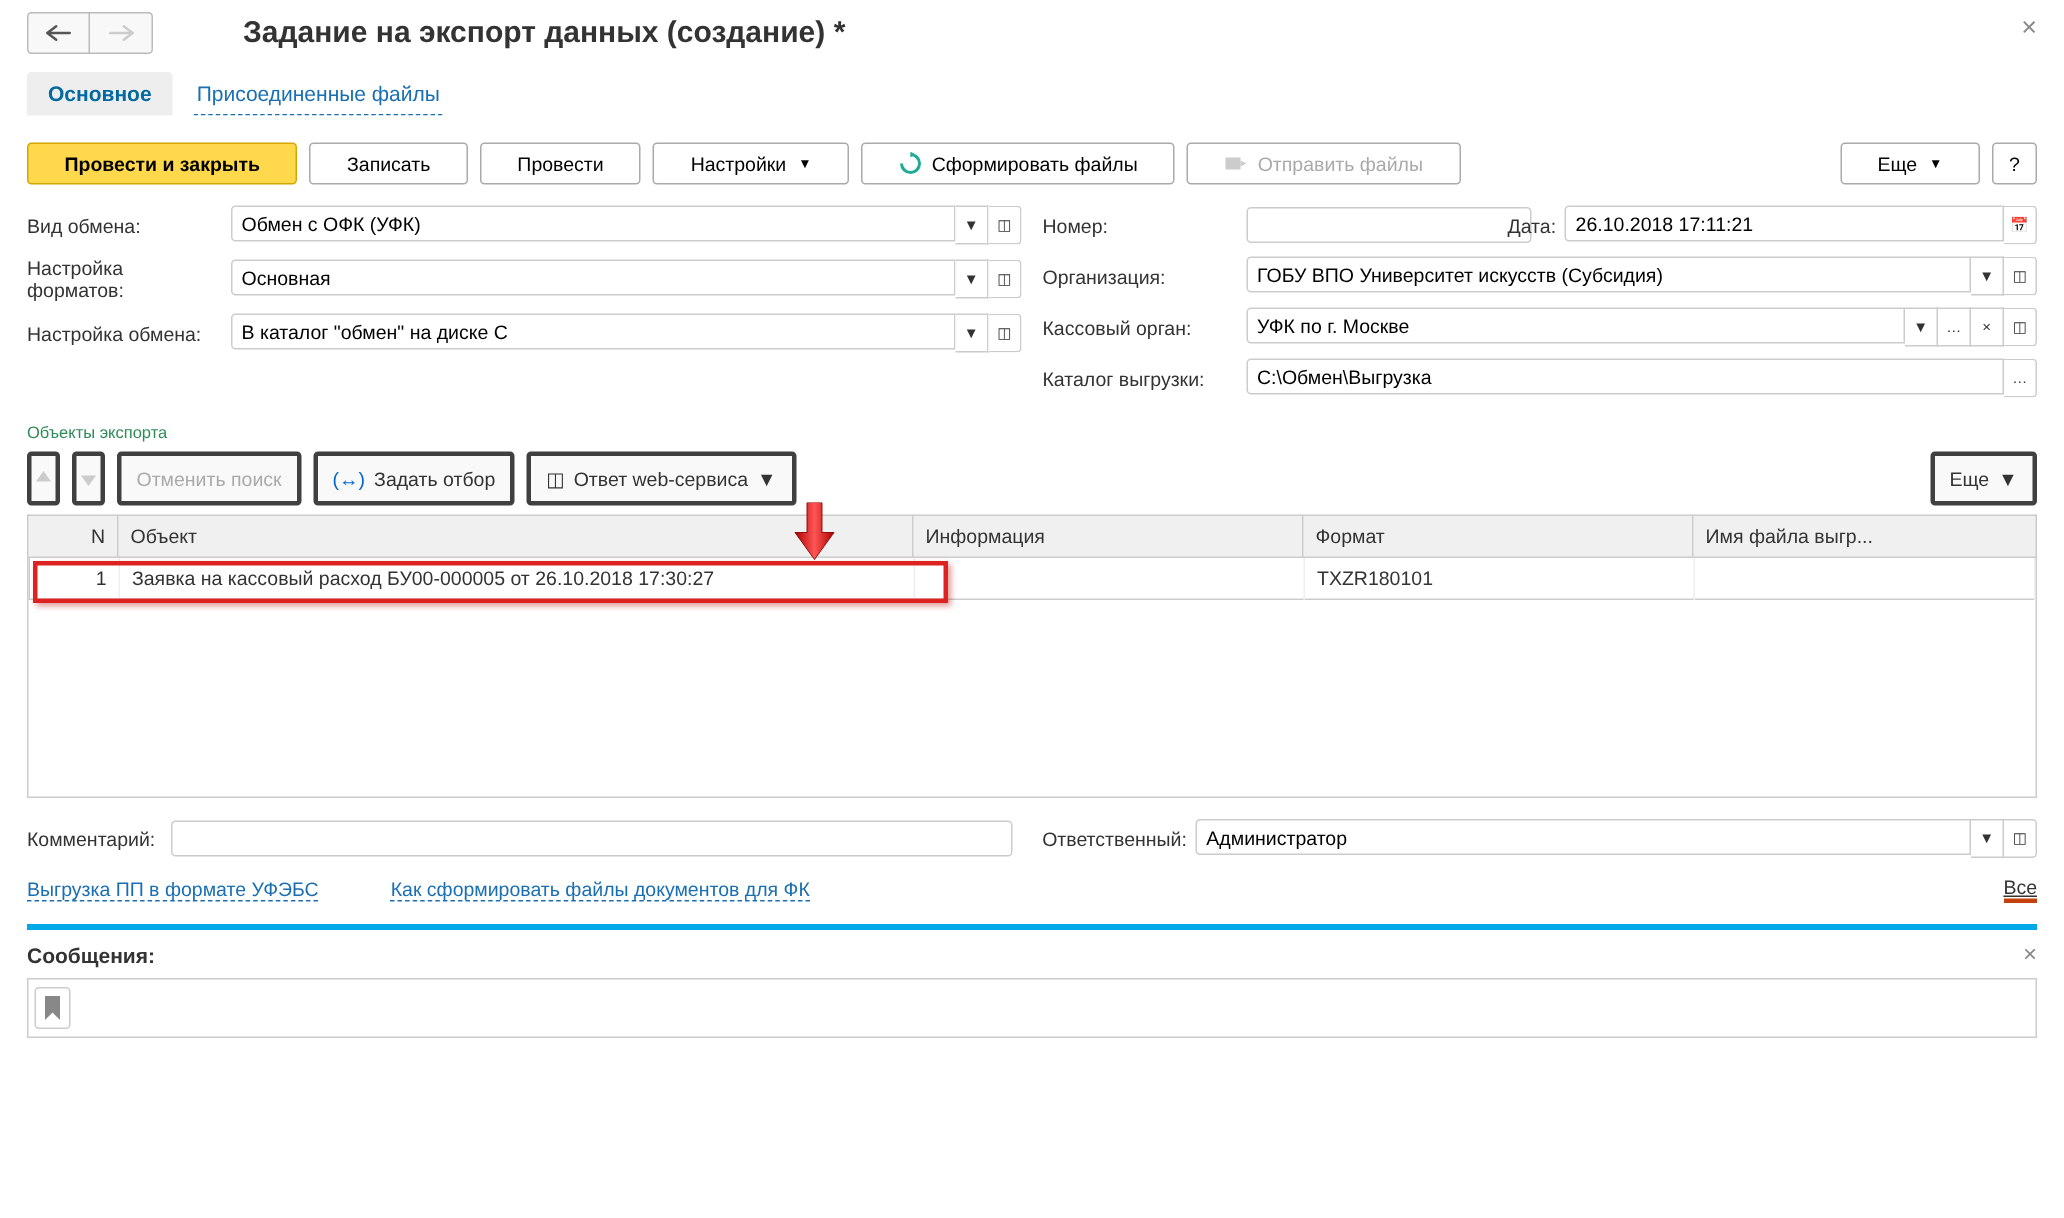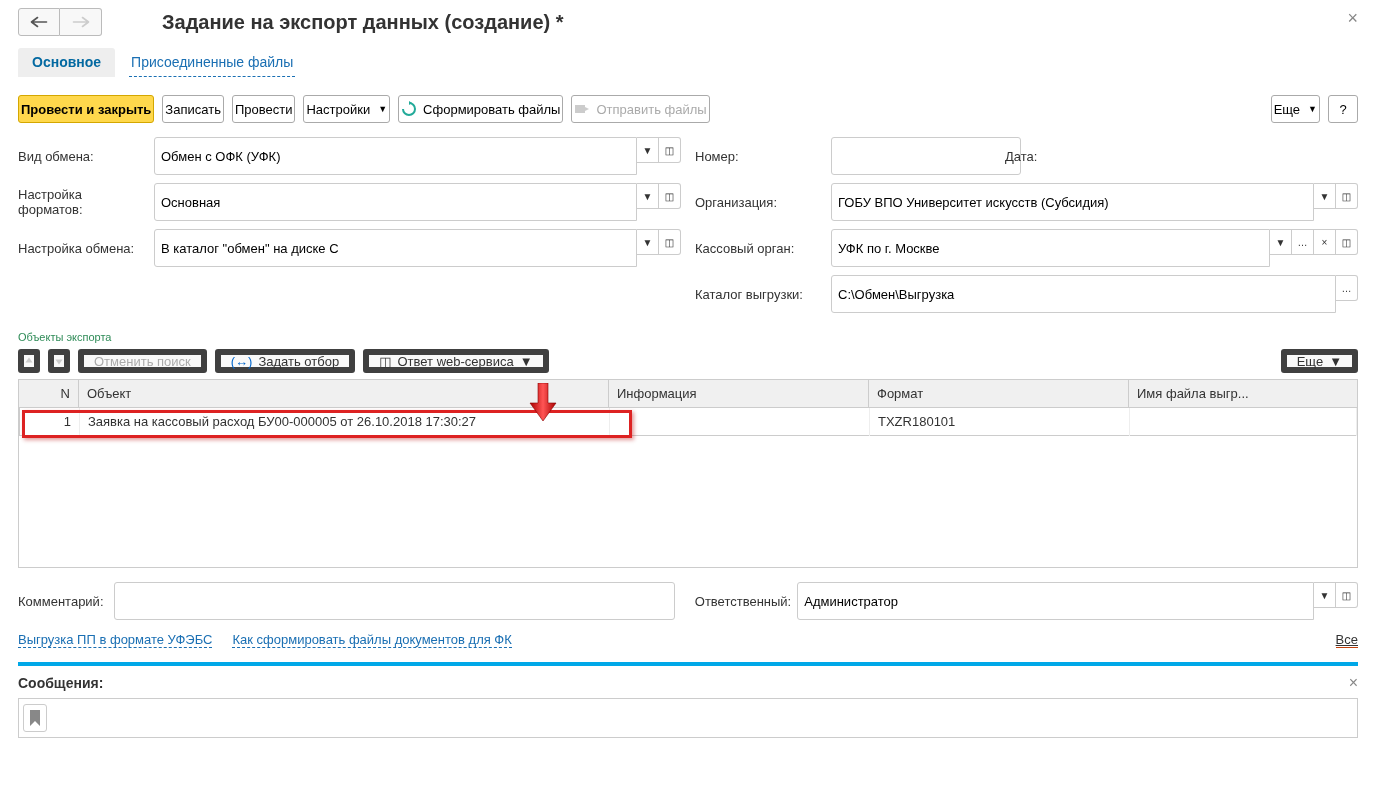--- a/index.html
+++ b/index.html
@@ -12,62 +12,62 @@
 .nav-group .nav-btn:last-child { border-radius:0 3px 3px 0; border-left:none; }
 .page-title { font-size: 20px; font-weight: bold; color: #333; margin-left: 50px; }
 .close-x { position:absolute; right:0; top:0; font-size:18px; color:#888; cursor:pointer; }
 
 .tabs { display:flex; gap:8px; margin-bottom:18px; }
 .tab { padding: 6px 14px; border-radius:3px 3px 0 0; cursor:pointer; font-size:14px; }
 .tab.active { background:#eee; color:#0369a1;font-weight:bold; }
 .tab.link { color:#1a6fb3; border-bottom:1px dashed #1a6fb3; padding:6px 2px; margin-left:6px; }
 
 .cmd-bar { display:flex; gap:8px; align-items:center; margin-bottom:14px; }
-.btn { border:1px solid #aaa; background:#fff; padding:5px 2px; border-radius:3px; font-size:13px; cursor:pointer; display:flex; align-items:center; gap:6px; height:28px; }
+.btn { border:1px solid #aaa; background:#fff; padding:5px 24px; border-radius:3px; font-size:13px; cursor:pointer; display:flex; align-items:center; gap:6px; height:28px; }
 .btn.primary { background:#ffd84c; font-weight:bold; border-color:#d4a700; }
 .btn.disabled { color:#aaa; cursor:default; }
 .btn .caret { font-size:9px; margin-left:2px; }
 .spacer { flex:1; }
 
 .form-grid { display:flex; gap:14px; margin-bottom:10px; }
 .form-col { flex:1; }
 .form-row { display:flex; align-items:center; margin-bottom:8px; gap:6px; }
 .lbl { width:130px; font-size:13px; color:#333; flex-shrink:0; }
 .lbl2 { width:130px; font-size:13px; color:#333; flex-shrink:0; }
 .fld { flex:1; display:flex; }
-.fld input { flex:1; border:1px solid #ccc; border-radius:3px 0 0 3px; padding:4px 6px; font-size:13px; height:38px; }
+.fld input { flex:1; border:1px solid #ccc; border-radius:3px 0 0 3px; padding:4px 6px; font-size:13px; height:24px; }
 .fld-btn { border:1px solid #ccc; border-left:none; background:#fff; width:22px; height:26px; display:flex; align-items:center; justify-content:center; cursor:pointer; font-size:10px; }
 .fld-btn:last-child { border-radius:0 3px 3px 0; }
 .fld input.solo { border-radius:3px; }
 
 .section-title { color:#2e8b57; font-size:11px; margin:10px 0 6px; }
 
 .table-bar { display:flex; gap:8px; align-items:center; margin-bottom:6px; position:relative; }
-.tb-btn { border:6px solid #404040; background:#f9f9f9; border-radius:3px; height:24px; padding:0 10px; display:flex; align-items:center; gap:6px; cursor:pointer; font-size:13px; }
+.tb-btn { border:3px solid #404040; background:#f9f9f9; border-radius:3px; height:36px; padding:0 10px; display:flex; align-items:center; gap:6px; cursor:pointer; font-size:13px; }
 .tb-btn.disabled { color:#aaa; }
 .tb-icon { width:22px; padding:0; justify-content:center; }
 
 .highlight-box { border:3px solid #d22; border-radius:3px; padding:2px; box-shadow:2px 2px 4px rgba(180,0,0,0.4); }
 
 .table { border:1px solid #ccc; width:100%; border-collapse:collapse; }
 .table th { background:#f0f0f0; border:1px solid #ccc; padding:6px 8px; font-weight:normal; text-align:left; font-size:13px; }
 .table td { border-right:1px solid #eee; padding:6px 8px; font-size:13px; }
 .table .col-n { width:60px; text-align:right; }
 .table-wrap { height:160px; overflow:auto; border:1px solid #ccc; border-top:none; }
 .table-head { border-bottom:none; }
 
 .row-highlight { border:3px solid #d22; box-shadow:2px 2px 4px rgba(180,0,0,0.4); }
 
 .arrow-down { position:absolute; left:510px; top:34px; z-index:5; }
 .arrow-down svg { width:30px; height:40px; }
 
 .footer-row { display:flex; align-items:center; gap:6px; margin-top:14px; }
-.footer-links { display:flex; gap:20px; align-items:center; margin-top:12px; font-size:13px; }
+.footer-links { display:flex; gap:48px; align-items:center; margin-top:12px; font-size:13px; }
 .footer-links a { color:#1a6fb3; text-decoration:none; border-bottom:1px dashed #1a6fb3; cursor:pointer; }
-.footer-links .all { margin-left:auto; color:#333; border-bottom:1px solid #c2410c;text-decoration:underline; }
+.footer-links .all { margin-left:auto; color:#333; border-bottom:3px solid #c2410c;text-decoration:underline; }
 
 .messages-hr { height:4px; background:#00a8e8; margin:14px 0 8px; }
 .messages-head { display:flex; align-items:center; }
 .messages-head .title { font-weight:bold; font-size:14px; }
 .messages-head .x { margin-left:auto; font-size:16px; color:#888; cursor:pointer; }
 .messages-box { border:1px solid #ccc; height:40px; margin-top:6px; display:flex; align-items:center; padding:4px; }
 .bookmark { width:24px; height:28px; border:1px solid #ccc; border-radius:3px; display:flex; align-items:center; justify-content:center; }
 
 .icon-sm { width:16px; height:16px; }
 </style>
@@ -153,20 +153,24 @@
       </div>
     </div>
   </div>
   <div class="form-col">
     <div class="form-row">
       <div class="lbl2">Номер:</div>
       <div class="fld" style="max-width:160px">
           <input class="solo" value="" style="">
         </div>
       <div class="lbl2" style="width:auto;margin-left:8px">Дата:</div>
+      <div class="fld">
+        <input value="26.10.2018 17:11:21" style="">
+        <div class="fld-btn">📅</div>
+      </div>
     </div>
     <div class="form-row">
       <div class="lbl2">Организация:</div>
       <div class="fld">
         <input value="ГОБУ ВПО Университет искусств (Субсидия)" style="">
         <div class="fld-btn">▼</div>
         <div class="fld-btn">◫</div>
       </div>
     </div>
     <div class="form-row">

